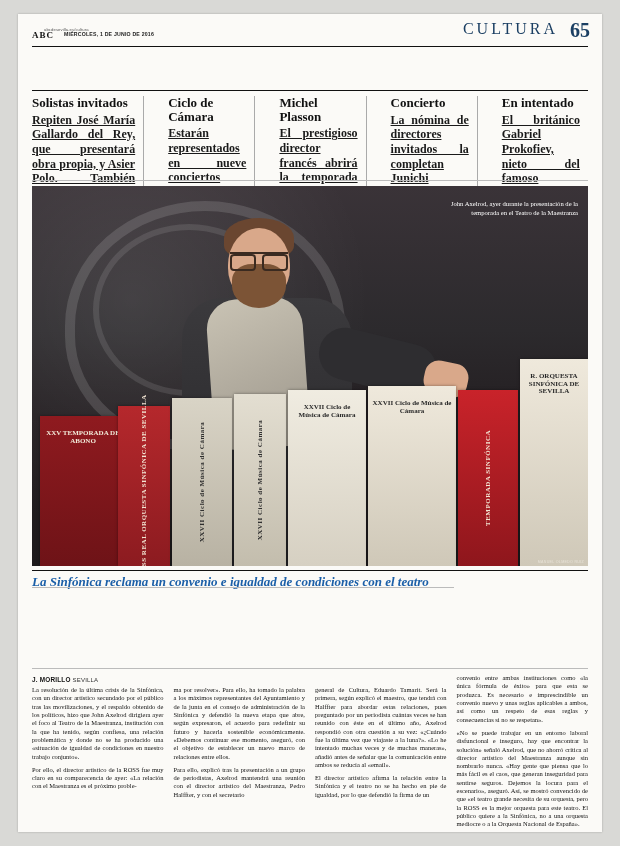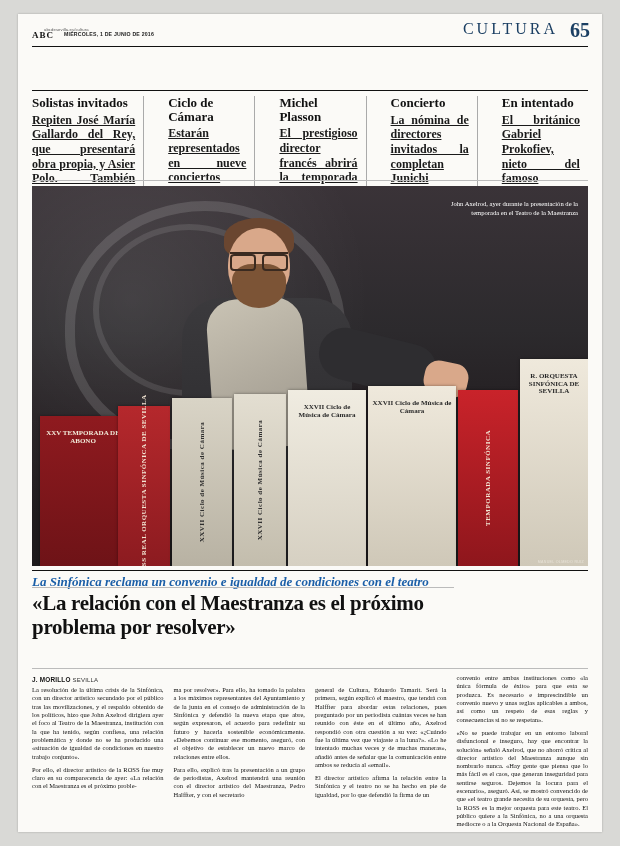--- a/index.html
+++ b/index.html
@@ -512,21 +512,20 @@
       </div>
     </div>
 
     <div class="photo-caption">John Axelrod, ayer durante la presentación de la temporada en el Teatro de la Maestranza</div>
     <div class="photo-credit">MANUEL OLMEDO RUIZ</div>
   </div>
 
   <div class="rule-kicker-top"></div>
   <div class="kicker">La Sinfónica reclama un convenio e igualdad de condiciones con el teatro</div>
   <div class="rule-kicker-bottom"></div>
-  <div class="headline">«La relación con el Maestranza es el próximo problema por resolver»</div>
 
   <div class="rule-body-top"></div>
   <div class="byline">
     <span>J. MORILLO</span>
     <span class="place">SEVILLA</span>
   </div>
 
   <div class="cols">
     <div class="col first col-pad-top">
       <p>La resolución de la última crisis de la Sinfónica, con un director artístico secundado por el público tras las movilizaciones, y el respaldo obtenido de los políticos, hizo que John Axelrod dirigiera ayer el foco al Teatro de la Maestranza, institución con la que ha tenido, según confiesa, una relación problemática y donde no se ha producido una «situación de igualdad de condiciones en nuestro trabajo conjunto».</p>

